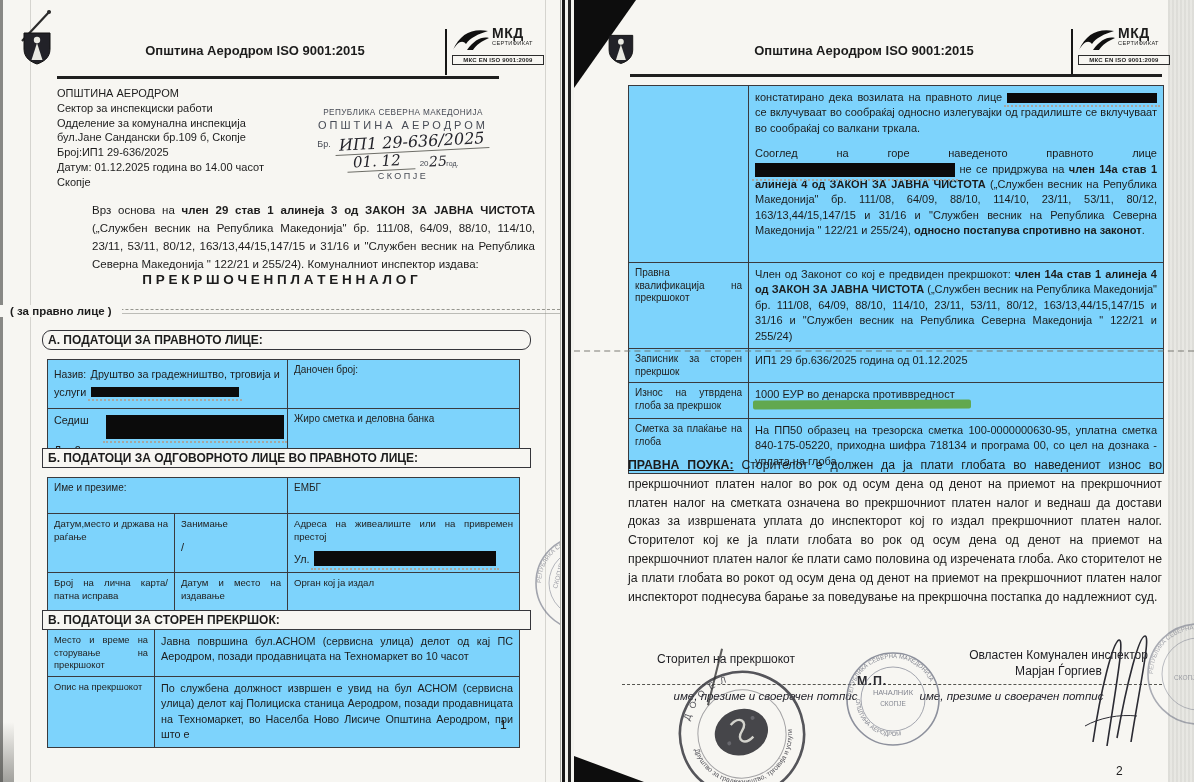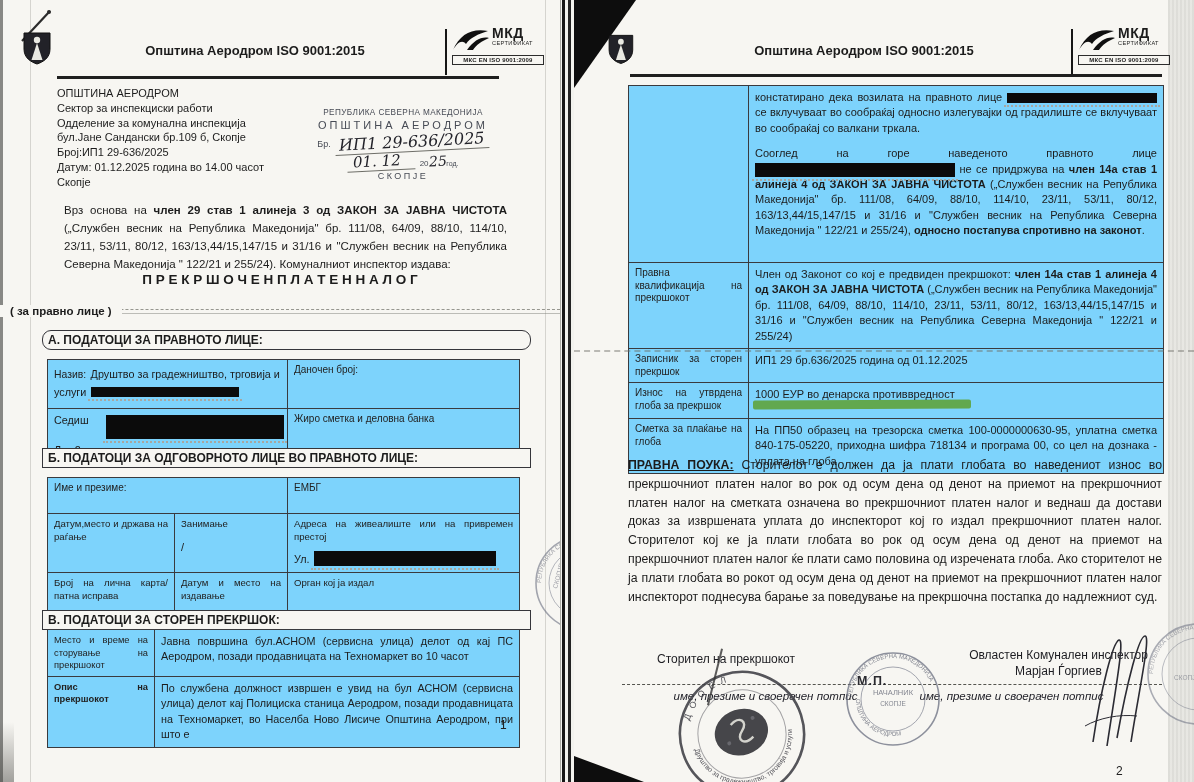--- a/index.html
+++ b/index.html
@@ -4,21 +4,21 @@
 <style>
   html,body{margin:0;padding:0;background:#d7d7d3;}
   #scan{position:relative;width:1194px;height:782px;overflow:hidden;
         font-family:"Liberation Sans",sans-serif;color:#1c1c1c;background:#dededad8;}
   .abs{position:absolute;}
   .page{position:absolute;top:0;height:782px;background:#f7f6f2;overflow:hidden;}
   
   .b{font-weight:bold;}
   .hline{position:absolute;height:3px;background:#1f1f1f;}
   .addr{font-size:11px;line-height:14.8px;}
-  .para{font-size:11.5px;line-height:18px;text-align:justify;}
+  .para{font-size:11.5px;line-height:18px;text-align:justify;margin-left:28px;}
   .secbox{position:absolute;border:1.4px solid #35353a;font-weight:bold;font-size:12px;
           padding:2px 0 2px 5px;background:#f7f6f2;}
   .tbl{position:absolute;border:1.4px solid #3a3a3e;background:#7dd3fc;}
   .trow{display:grid;border-bottom:1.2px solid #3a3a3e;}
   .trow:last-child{border-bottom:none;}
   .cell{border-right:1.2px solid #3a3a3e;padding:4px 6px;position:relative;}
   .cell:last-child{border-right:none;}
   .lab{font-size:9.6px;line-height:12.5px;text-align:justify;color:#222;}
   .val{font-size:11px;line-height:15.4px;text-align:justify;}
   .redact{display:inline-block;background:#0b0b0b;vertical-align:middle;position:relative;}
@@ -179,21 +179,21 @@
     <div class="tbl" style="left:47px;top:629px;width:471px;">
       <div class="trow" style="grid-template-columns:107px 1fr;">
         <div class="cell lab" style="min-height:31px;font-size:9.3px;">
           <span>Место и време на сторување на прекршокот</span>
         </div>
         <div class="cell val" style="font-size:10.8px;line-height:15px;">
           <span>Јавна површина бул.АСНОМ (сервисна улица) делот од кај ПС Аеродром, позади продавницата на Техномаркет во 10 часот</span>
         </div>
       </div>
       <div class="trow" style="grid-template-columns:107px 1fr;">
-        <div class="cell lab" style="min-height:48px;font-size:9.3px;font-weight:bold;">
+        <div class="cell lab" style="min-height:48px;font-size:9.3px;">
           <span>Опис на прекршокот</span>
         </div>
         <div class="cell val" style="font-size:10.8px;line-height:15.5px;">
           <span>По службена должност извршен е увид на бул АСНОМ (сервисна улица) делот кај Полициска станица Аеродром, позади продавницата на Техномаркет, во Населба Ново Лисиче Општина Аеродром, при што е</span>
         </div>
       </div>
     </div>
 
     <svg class="stamp-svg" style="left:517px;top:527px;opacity:.6;" width="100" height="110" viewBox="0 0 100 110">
       <circle cx="66" cy="56" r="47" fill="none" stroke="#6a6f80" stroke-width="1.6"></circle>

